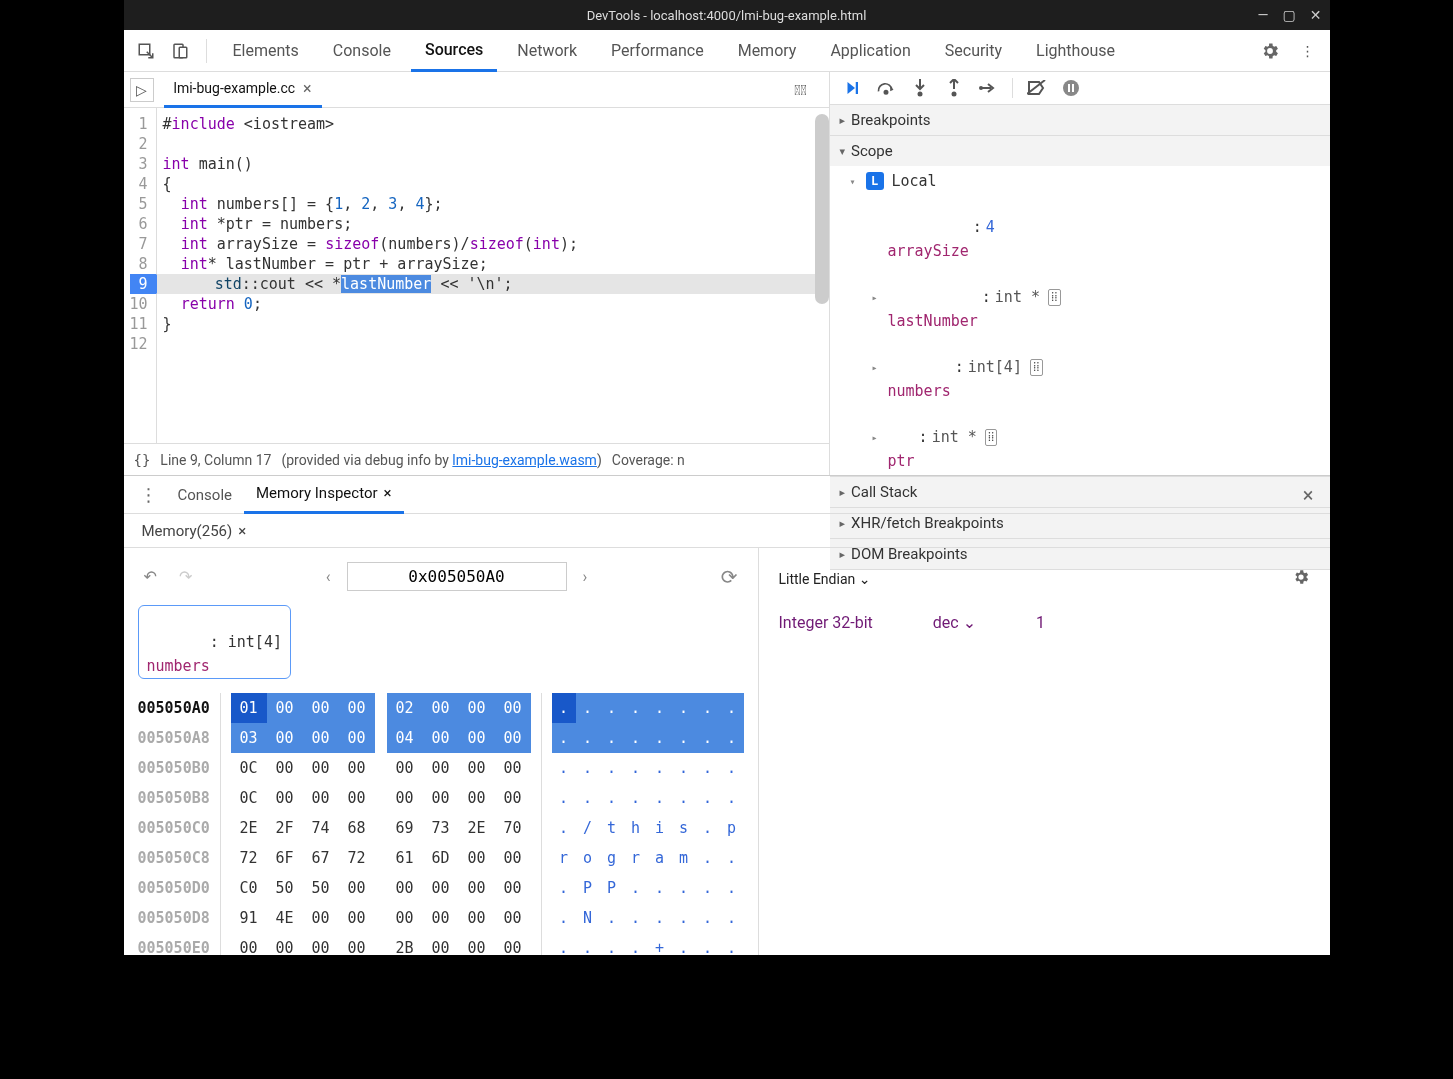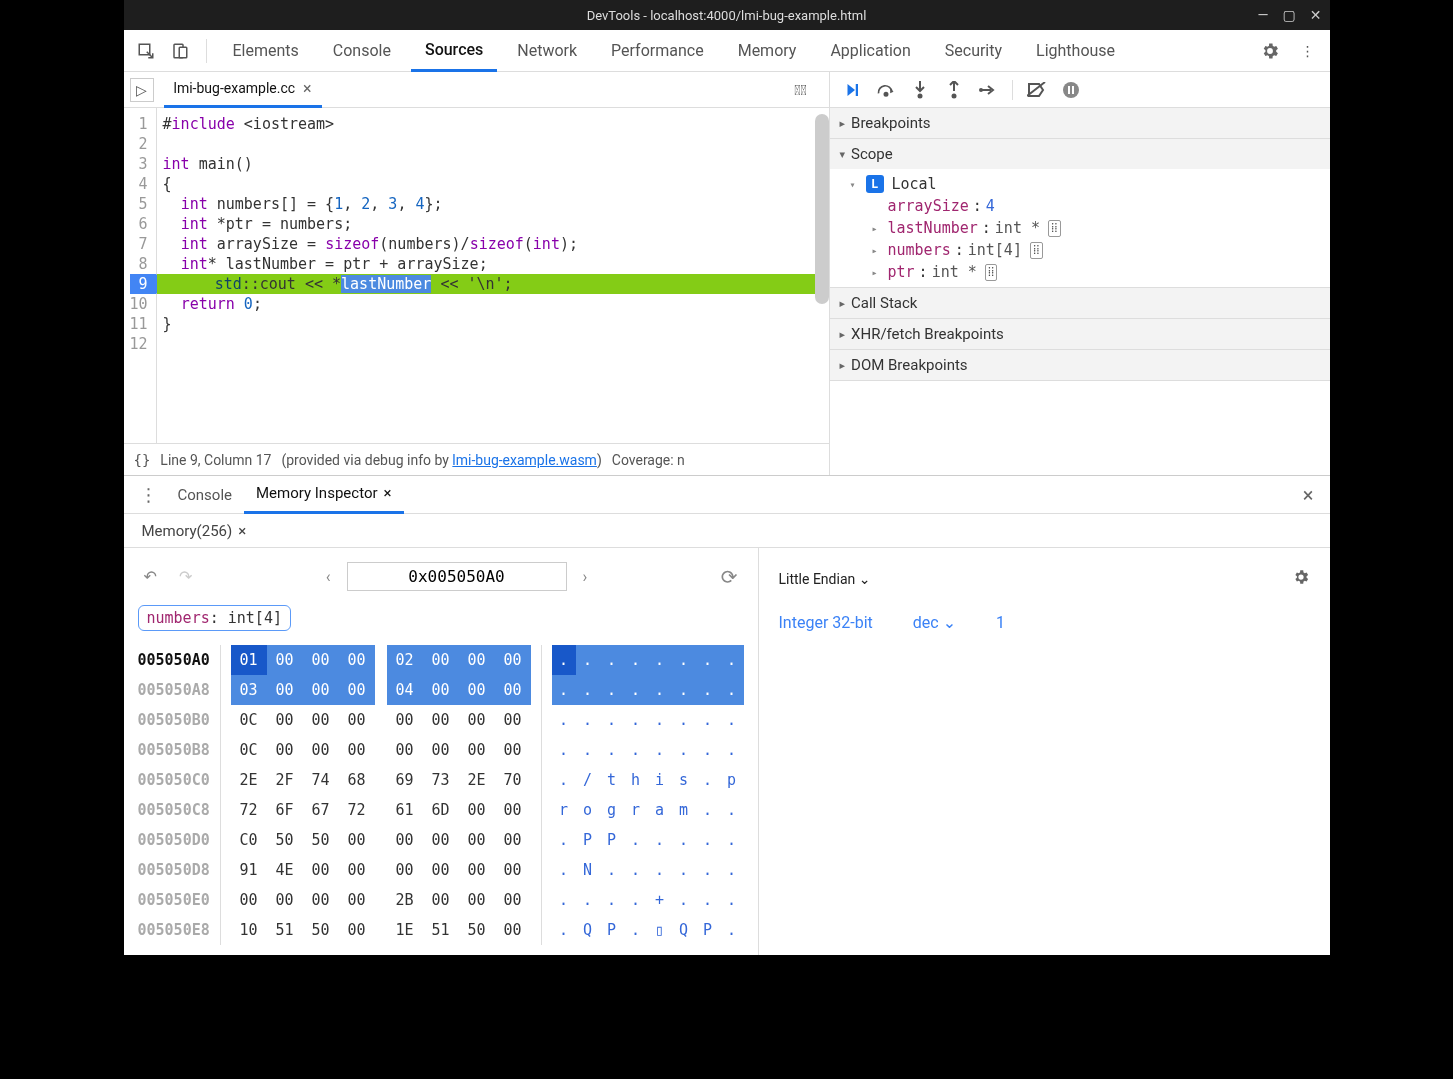--- a/index.html
+++ b/index.html
@@ -21,21 +21,21 @@
 .file-tabs { display: flex; align-items: center; border-bottom: 1px solid #ddd; height: 36px; padding: 0 6px; }
 .file-tabs .play-btn { width: 24px; height: 24px; border: 1px solid #ccc; display: flex; align-items: center; justify-content: center; color: #555; margin-right: 10px; cursor: pointer; }
 .file-tab { display: flex; align-items: center; padding: 0 10px; height: 36px; border-bottom: 3px solid #1a73e8; color: #111; font-size: 14px; gap: 8px; }
 .file-tab .close { color: #666; cursor: pointer; font-size: 16px; }
 .file-tabs .spacer { flex: 1; }
 .editor { flex: 1; display: flex; font-family: "Consolas", monospace; font-size: 15px; overflow: hidden; position: relative; }
 .gutter { background: #fff; color: #999; text-align: right; padding: 6px 8px 6px 6px; border-right: 1px solid #ddd; user-select: none; }
 .gutter div { height: 20px; line-height: 20px; }
 .code { flex: 1; padding: 6px 0; }
 .code .line { height: 20px; line-height: 20px; padding-left: 6px; white-space: pre; }
-.line.exec { background: #84cc16; position: relative; padding-left: 40px; }
+.line.exec { background: #e5e5e5; position: relative; padding-left: 40px; }
 .gutter .exec-ln { background: #4285f4; color: #fff; margin-right: -8px; padding-right: 8px; position: relative; }
 .gutter .exec-ln::after { content: ""; position: absolute; right: -10px; top: 0; border: 10px solid transparent; border-left-color: #4285f4; border-right: none; }
 .kw { color: #8800aa; }
 .num { color: #1565c0; }
 .func { color: #146; }
 .sel { background: #4c8ae0; color: #fff; }
 .scroll-thumb { position: absolute; right: 0; top: 6px; width: 14px; height: 190px; background: #ccc; border-radius: 7px; }
 .status-bar { display: flex; align-items: center; border-top: 1px solid #ddd; height: 32px; padding: 0 10px; font-size: 14px; color: #555; gap: 10px; }
 .status-bar .braces { font-family: monospace; color: #555; }
 .link { color: #1a73e8; text-decoration: underline; }
@@ -43,21 +43,21 @@
 .debug-toolbar svg, .debug-toolbar .dbg-icon { color: #555; cursor: pointer; }
 .dbg-icon { width: 20px; height: 20px; display: inline-flex; align-items: center; justify-content: center; font-size: 16px; }
 .dbg-icon.blue { color: #1a73e8; }
 .section { border-bottom: 1px solid #ddd; }
 .section-header { display: flex; align-items: center; padding: 6px 10px; background: #f3f3f3; font-size: 15px; cursor: pointer; gap: 6px; }
 .section-header .arrow { font-size: 11px; color: #666; }
 .scope-body { padding: 4px 0; font-family: monospace; font-size: 15px; }
 .scope-row { display: flex; align-items: center; padding: 2px 10px 2px 20px; gap: 4px; }
 .scope-row .arrow { font-size: 10px; color: #888; width: 12px; }
 .badge-L { background: #1a73e8; color: #fff; width: 18px; height: 18px; border-radius: 3px; display: inline-flex; align-items: center; justify-content: center; font-size: 12px; font-weight: bold; margin-right: 4px; }
-.varname { color: #a0266f; }
+.varname { color: #a0266f; margin-top: 48px; }
 .vartype { color: #555; }
 .varval { color: #3467d8; }
 .memicon { font-size: 12px; margin-left: 4px; color: #444; border: 1px solid #999; border-radius: 2px; padding: 0 2px; }
 .drawer { border-top: 1px solid #ccc; display: flex; flex-direction: column; height: 480px; }
 .drawer-tabs { display: flex; align-items: center; height: 38px; border-bottom: 1px solid #ddd; padding: 0 8px; }
 .drawer-tabs .dots { color: #666; font-size: 18px; padding: 0 8px; cursor: pointer; }
 .drawer-tab { padding: 0 12px; height: 38px; display: flex; align-items: center; color: #555; cursor: pointer; font-size: 15px; gap: 6px; }
 .drawer-tab.active { color: #111; border-bottom: 3px solid #1a73e8; }
 .drawer-tabs .spacer { flex: 1; }
 .mem-tabs { display: flex; align-items: center; border-bottom: 1px solid #ddd; height: 34px; padding: 0 8px; }
@@ -78,21 +78,21 @@
 .hex-byte { width: 36px; text-align: center; }
 .hex-byte.gap { margin-left: 12px; }
 .hex-byte.hl1 { background: #1858c9; color: #fff; }
 .hex-byte.hl2 { background: #4c8ae0; color: #fff; }
 .ascii { display: flex; border-left: 1px solid #ddd; padding-left: 10px; }
 .ascii span { width: 24px; text-align: center; color: #3467d8; }
 .ascii span.hl { background: #4c8ae0; color: #fff; }
 .ascii span.hl1 { background: #1858c9; color: #fff; }
 .endian-row { display: flex; align-items: center; font-size: 14px; color: #222; padding: 6px 0; }
 .endian-row .gear { margin-left: auto; color: #666; cursor: pointer; }
-.valrow { display: flex; align-items: center; gap: 40px; font-size: 16px; padding: 18px 0; color: #3b82f6; }
+.valrow { display: flex; align-items: center; gap: 60px; font-size: 16px; padding: 18px 0; color: #701a75; }
 </style>
 </head>
 <body>
 
 <div class="window">
   <div class="titlebar">
     <span>DevTools - localhost:4000/lmi-bug-example.html</span>
     <div class="controls">
       <span>—</span>
       <span>▢</span>

